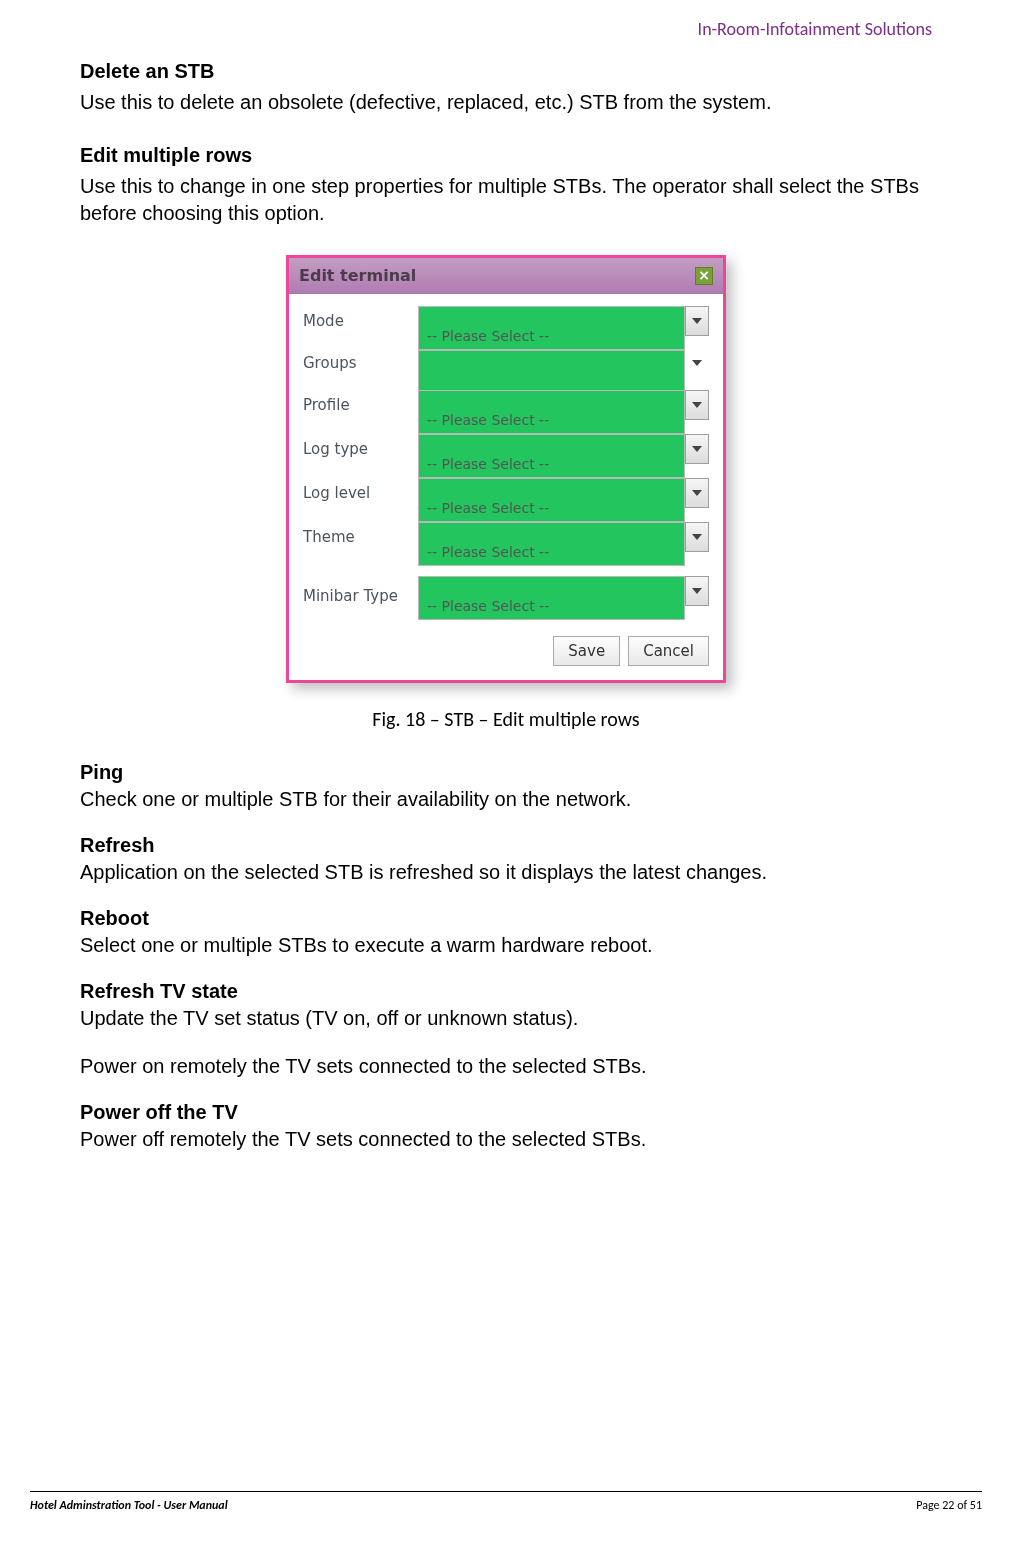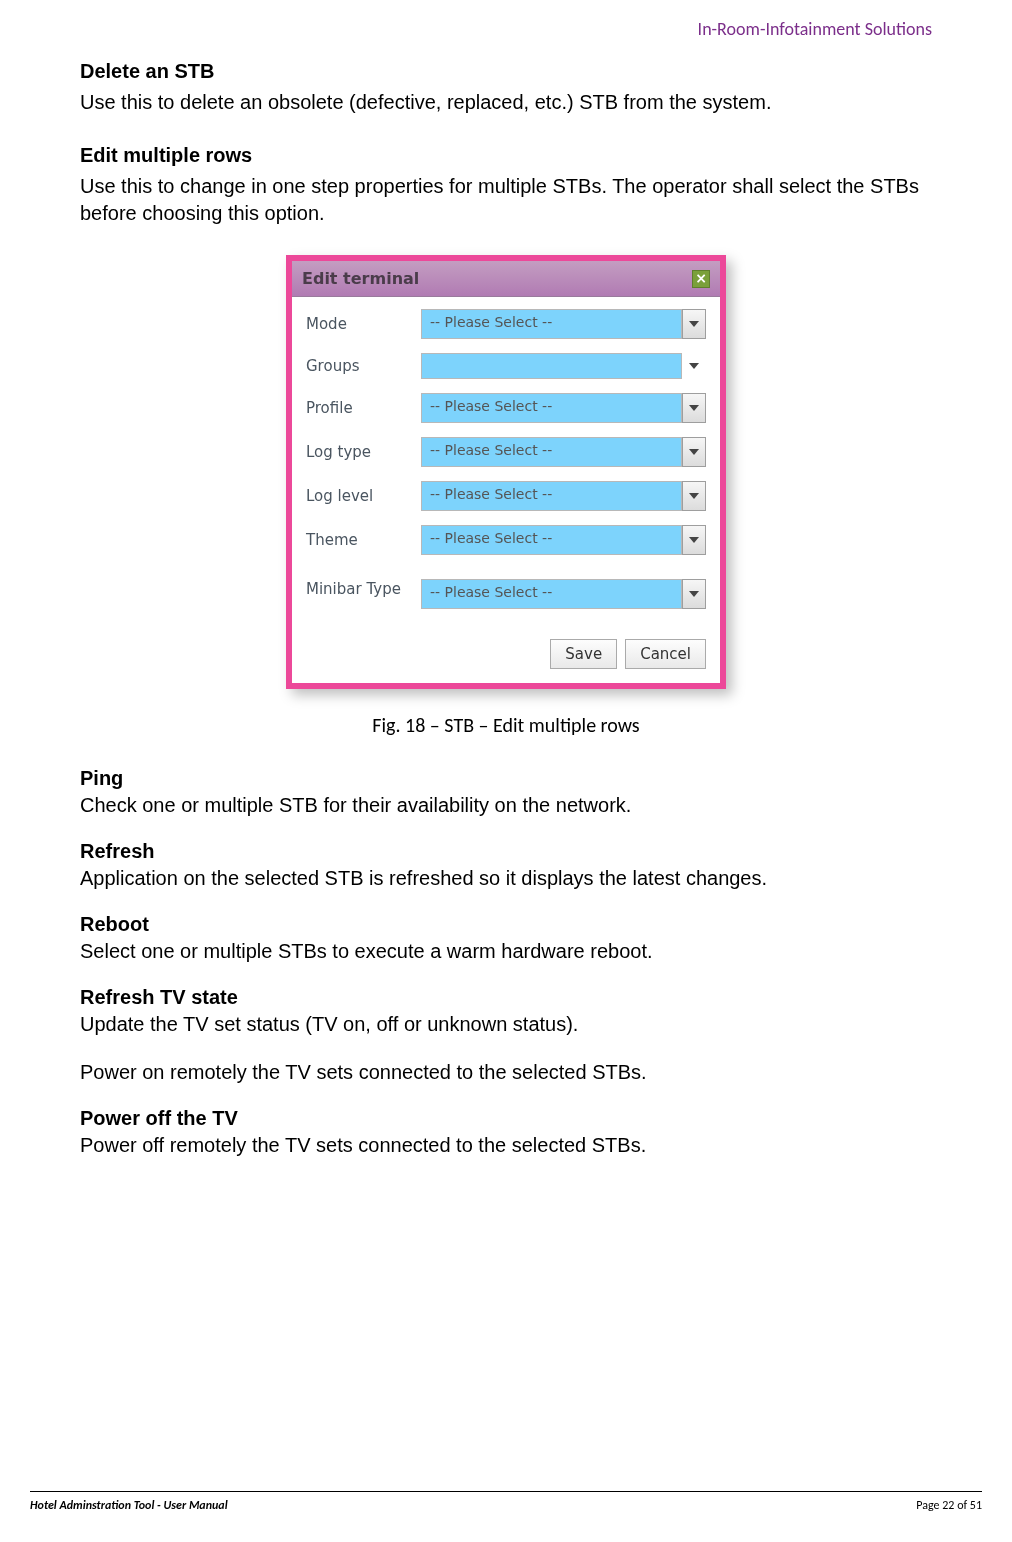--- a/index.html
+++ b/index.html
@@ -50,21 +50,21 @@
     font-weight: 400;
   }
   .dialog-wrap {
     display: flex;
     justify-content: center;
     margin: 20px 0 10px 0;
   }
   .dialog {
     width: 440px;
     background: #fff;
-    border: 6px solid #ec4899;
+    border: 3px solid #ec4899;
     box-shadow: 6px 6px 12px rgba(0,0,0,0.25);
     font-family: "Lucida Sans", "DejaVu Sans", Verdana, sans-serif;
     font-size: 15px;
     color: #555a5f;
   }
   .dialog-header {
     background: linear-gradient(#c39dc1, #b17bb3);
     border-bottom: 1px solid #997b9c;
     padding: 8px 10px;
     display: flex;
@@ -88,39 +88,39 @@
     font-weight: bold;
   }
   .dialog-body {
     padding: 12px 14px 8px 14px;
   }
   .form-row {
     display: flex;
     align-items: center;
     margin-bottom: 14px;
   }
-  .form-row.tall { align-items: center; }
+  .form-row.tall { align-items: flex-end; }
   .form-label {
     width: 115px;
     color: #4a5560;
     font-size: 15px;
     line-height: 1.25;
   }
   .form-select {
     flex: 1;
     display: flex;
     align-items: stretch;
     height: 30px;
   }
   .form-select.low { height: 26px; }
   .sel-input {
     flex: 1;
     border: 1px solid #b8b8b8;
-    background: #7dd3fc;
-    padding: 4px 8px;
+    background: #22c55e;
+    padding: 21px 8px;
     color: #555;
     font-size: 14px;
     font-family: inherit;
   }
   .sel-btn {
     width: 24px;
     border: 1px solid #9e9e9e;
     background: linear-gradient(#f6f6f6,#dcdcdc);
     display: flex;
     align-items: center;

